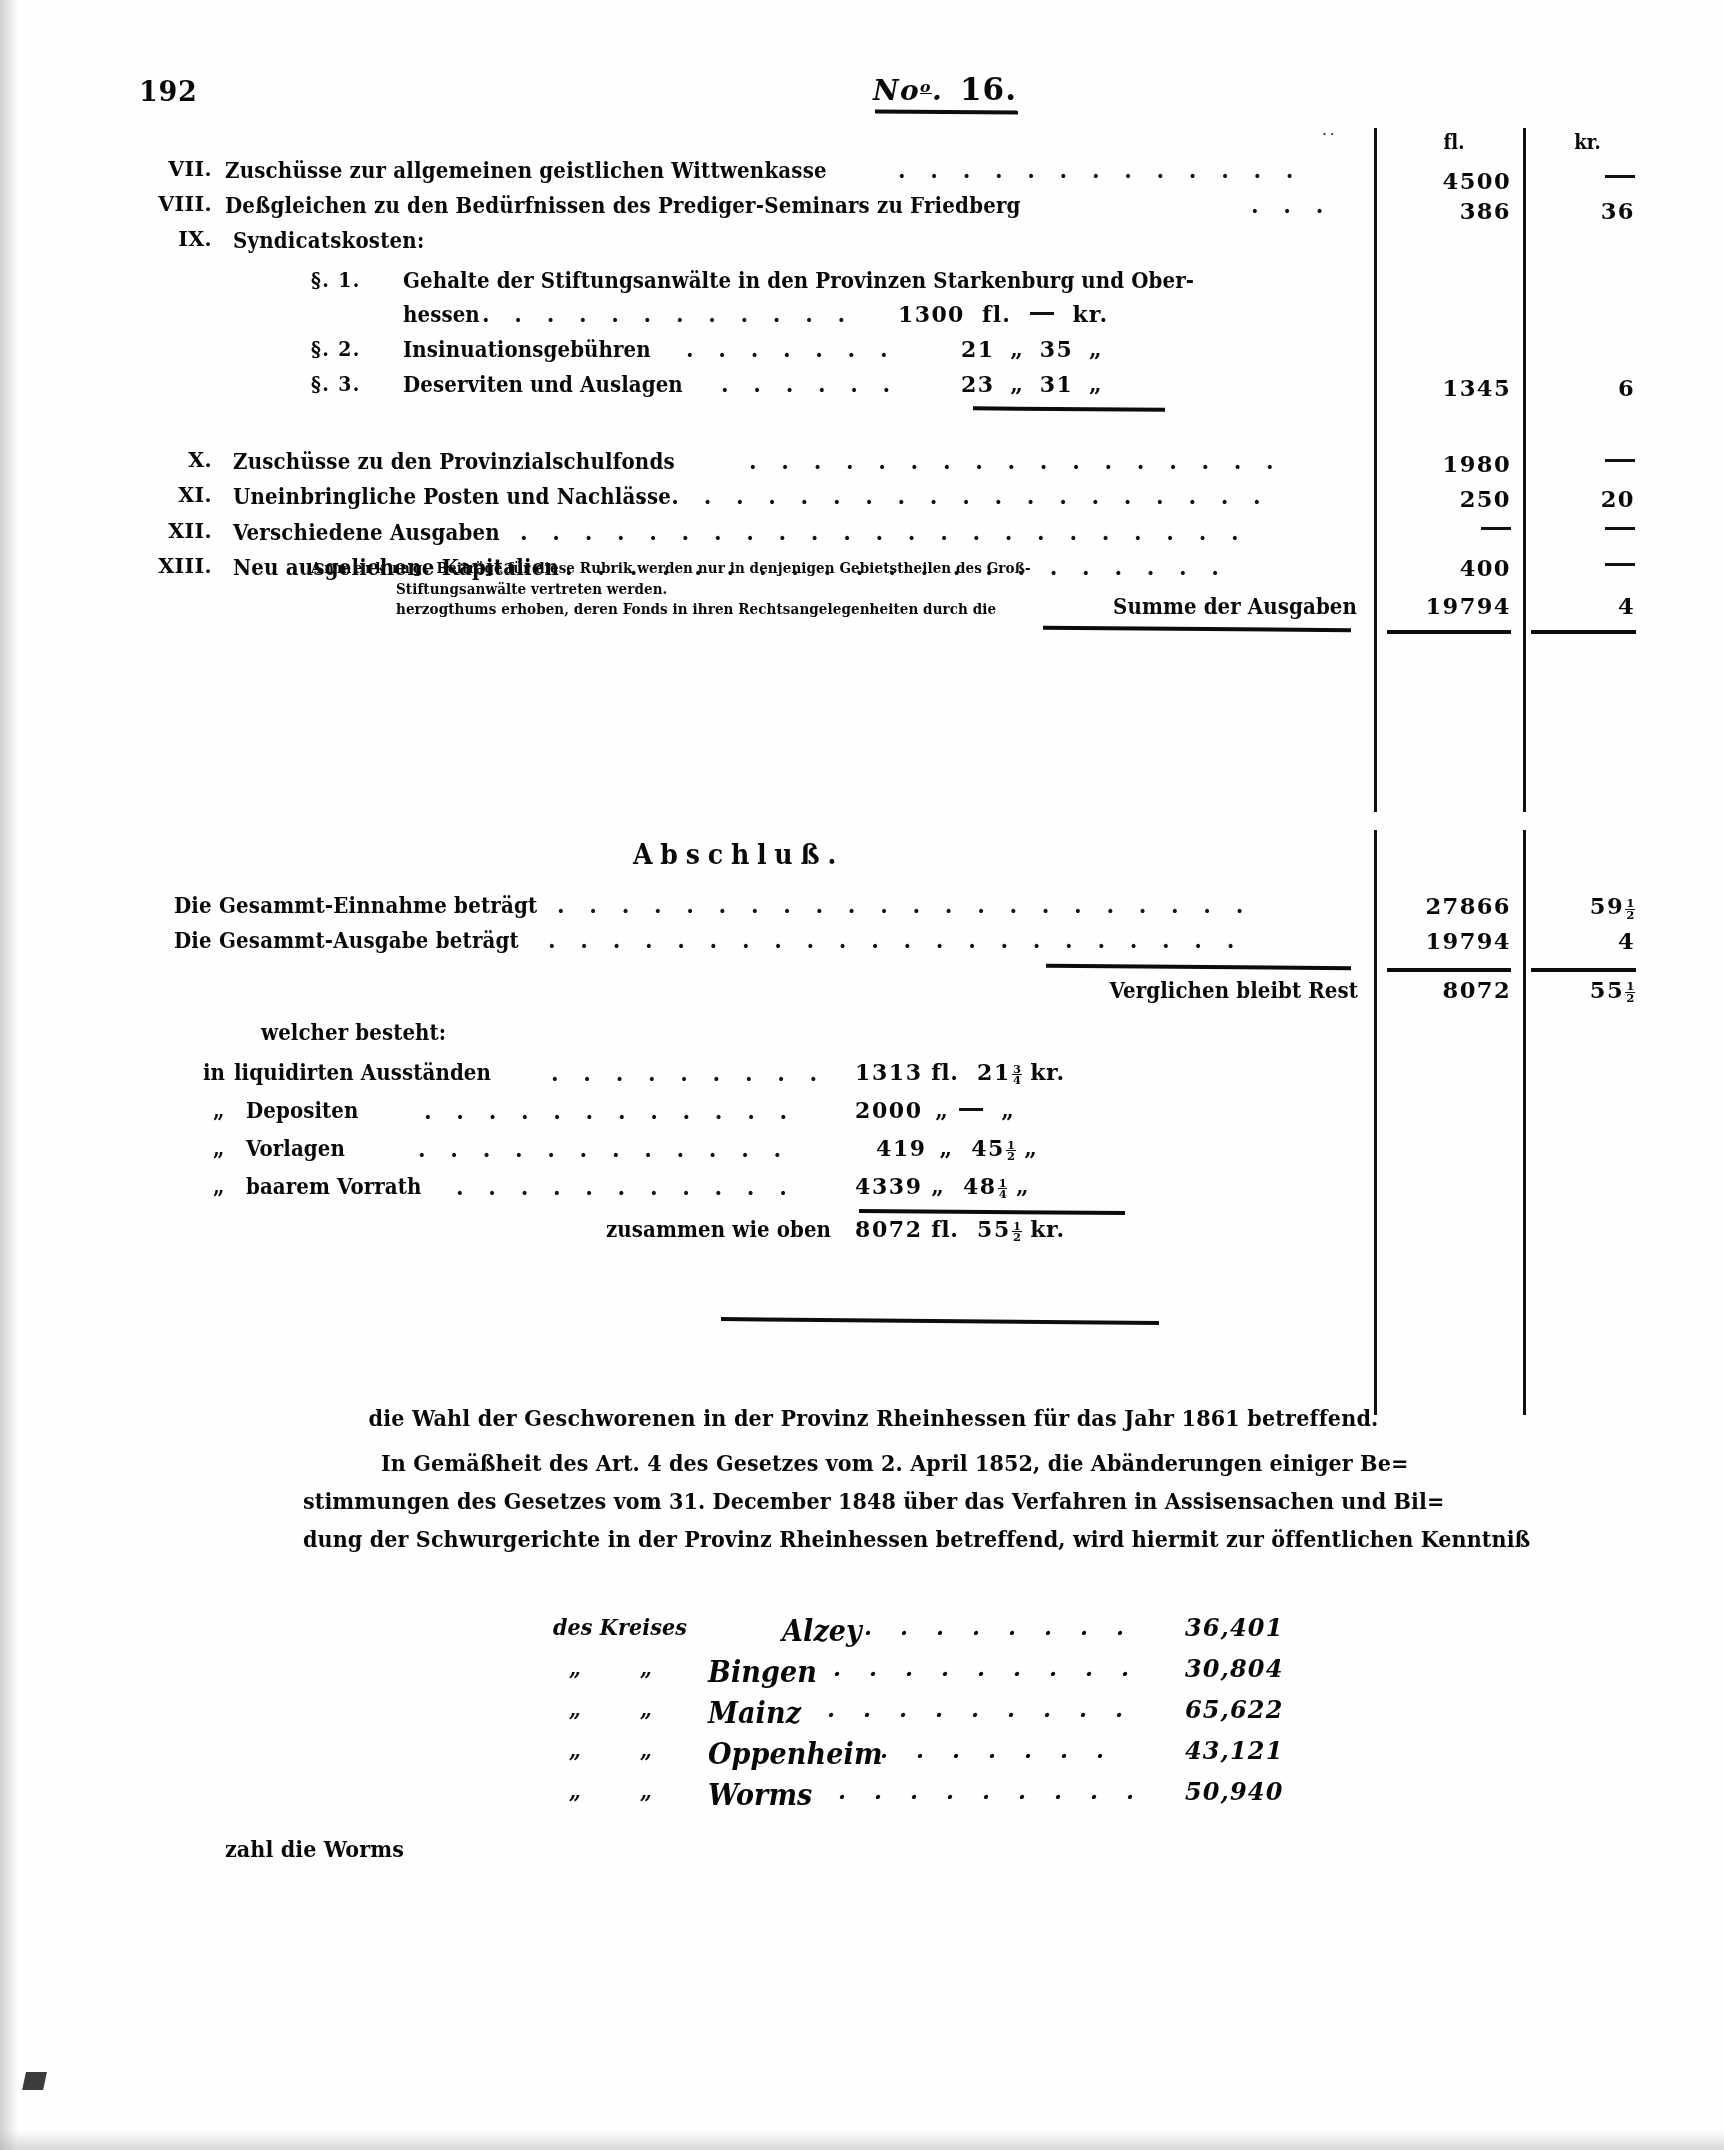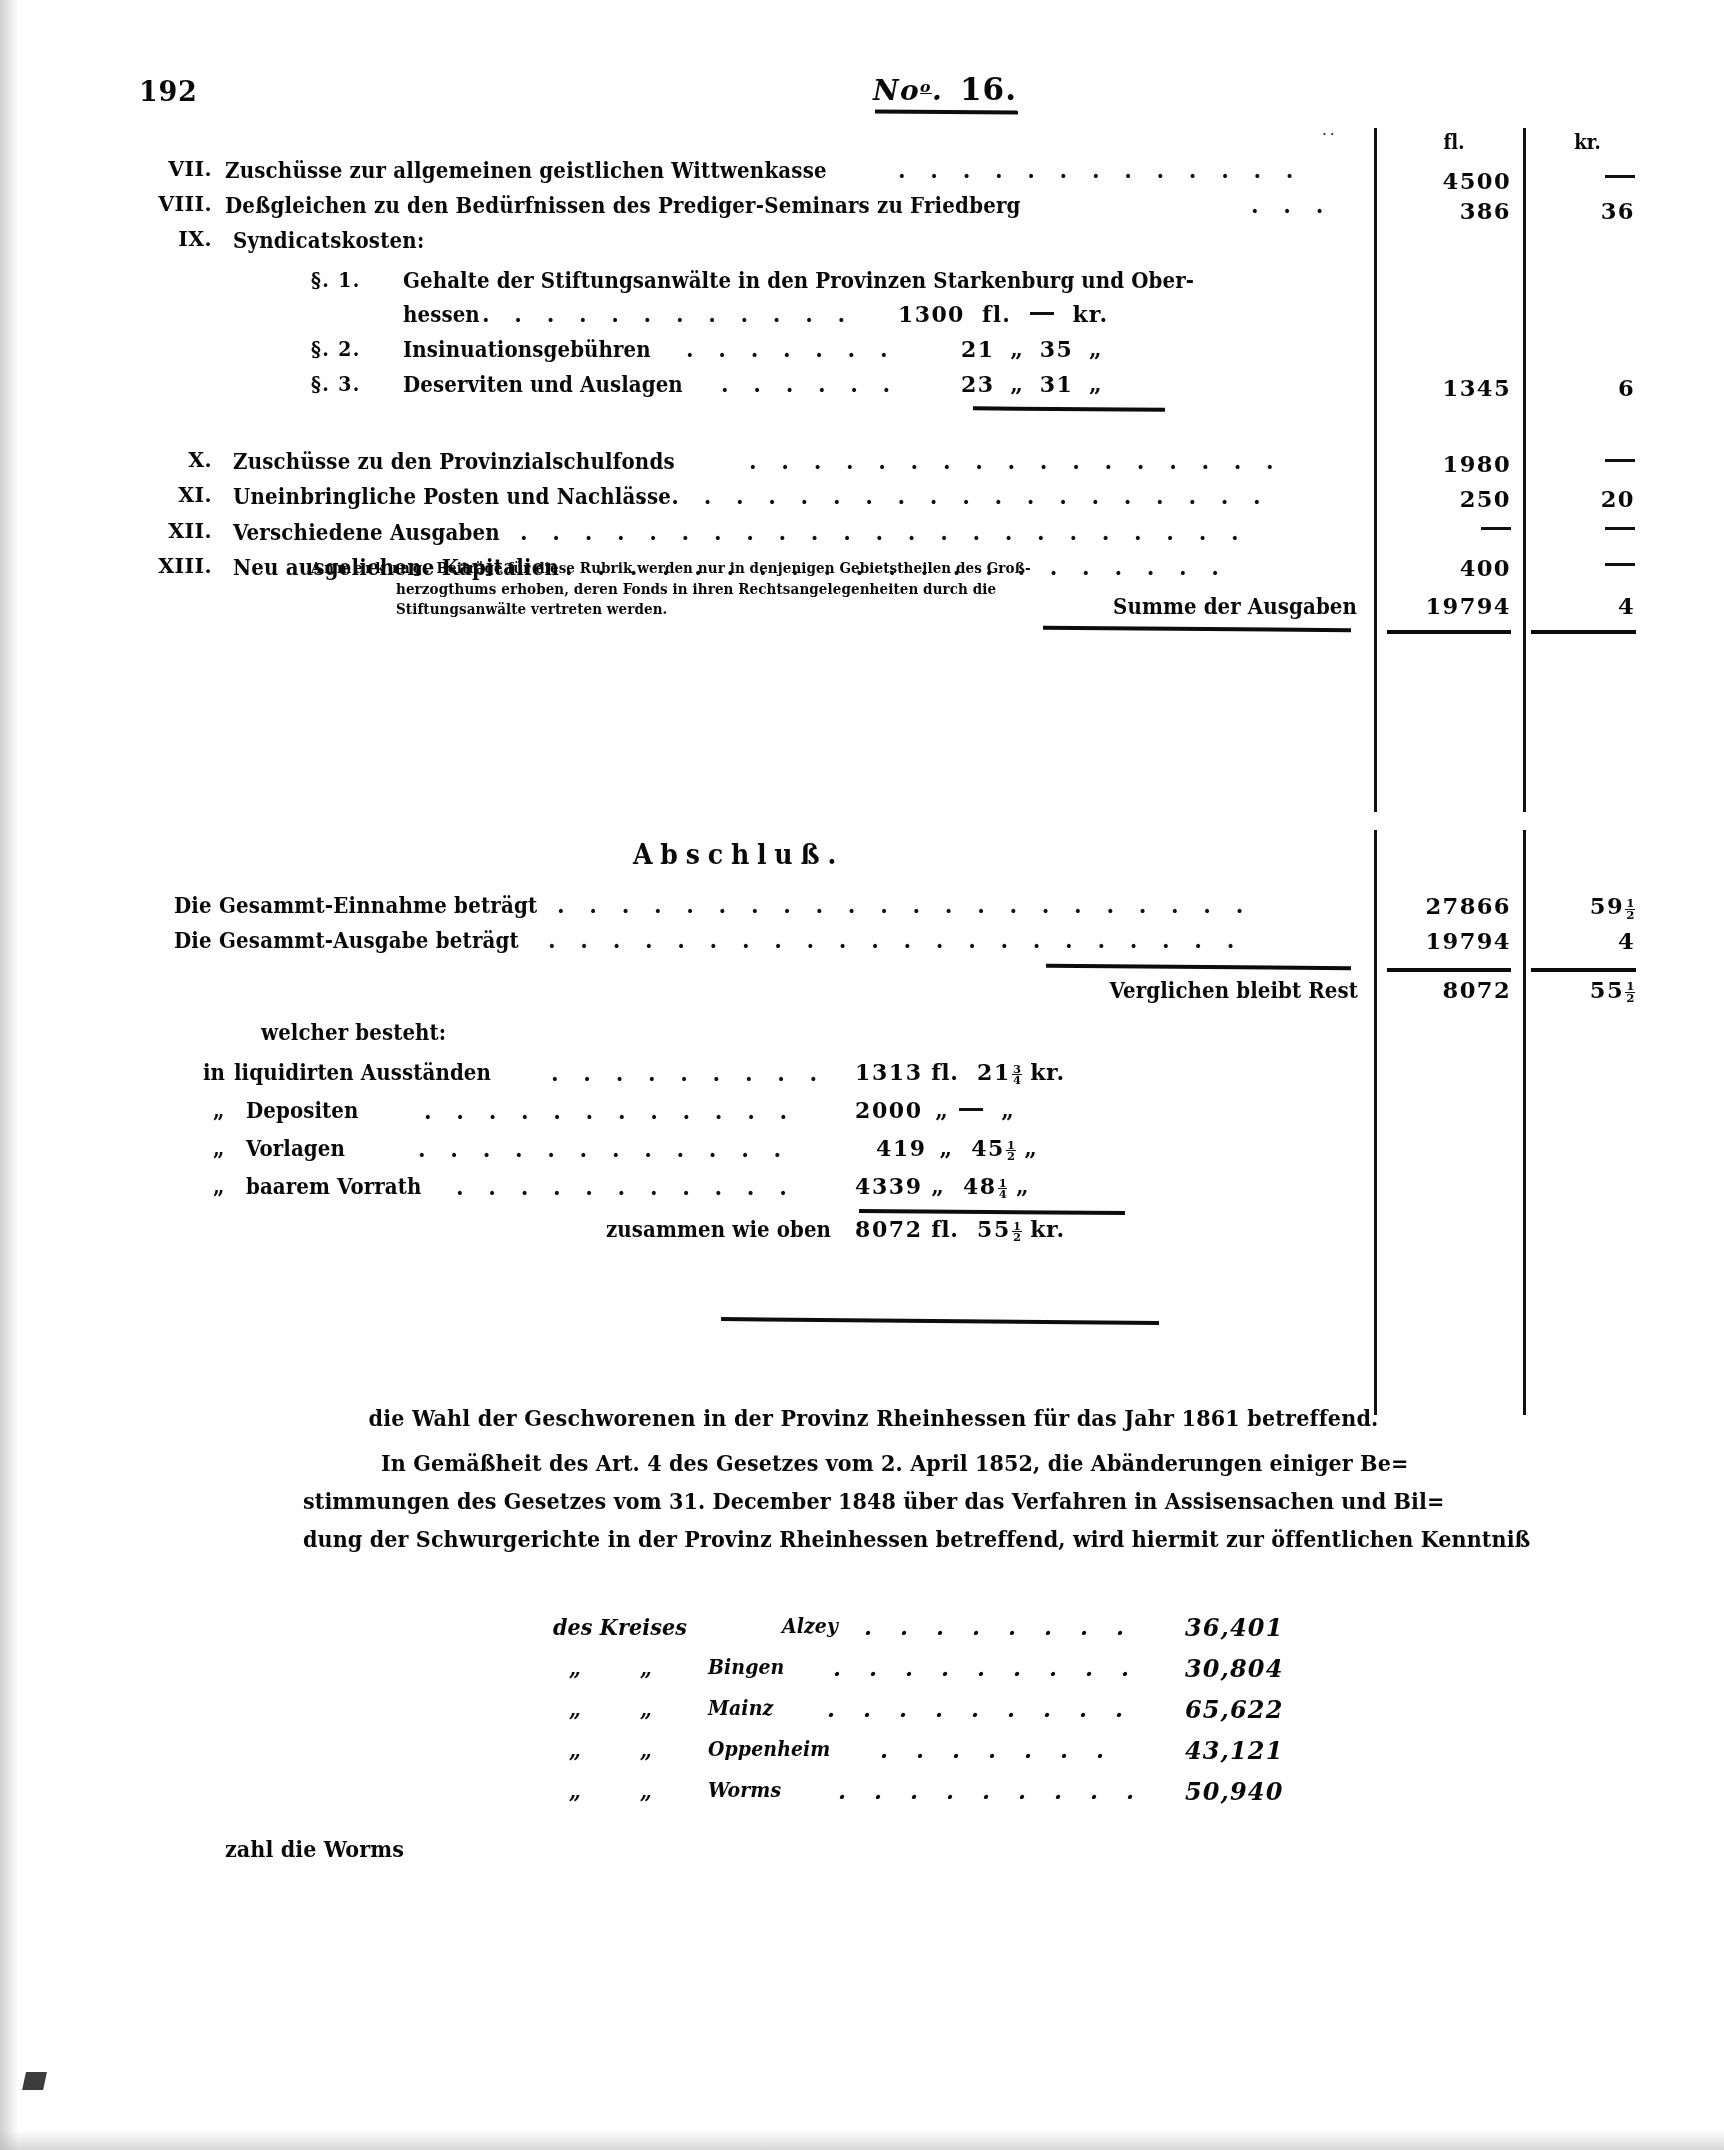--- a/index.html
+++ b/index.html
@@ -339,21 +339,21 @@
     position: absolute;
     font-size: 23px;
     font-weight: 700;
     white-space: nowrap;
   }
   .kreis-dd1 { position: absolute; left: 569px; font-size: 23px; font-weight: 700; }
   .kreis-dd2 { position: absolute; left: 640px; font-size: 23px; font-weight: 700; }
   .kreis-name {
     position: absolute;
     left: 708px;
-    font-size: 21px;
+    font-size: 30px;
     font-weight: 700;
     white-space: nowrap;
   }
   .kreis-lead {
     position: absolute;
     font-size: 23px;
     font-weight: 700;
     letter-spacing: 10px;
     overflow: hidden;
     white-space: nowrap;
@@ -470,22 +470,22 @@
         <span class="q">„</span>
       </div>
       <div class="fl-val num" style="top:4.2px">1345</div>
       <div class="kr-val num" style="top:4.2px">6</div>
     </div>
 
     <div class="sumrule" style="left:846px; top:283px; width:192px; transform:rotate(.4deg)"></div>
 
     <div id="anmerkung" class="fr">
       <span class="lead">Anmerkung.</span><span>Beiträge für diese Rubrik werden nur in denjenigen Gebietstheilen des Groß-</span>
+      <span class="ind">Stiftungsanwälte vertreten werden.</span>
       <span class="ind">herzogthums erhoben, deren Fonds in ihren Rechtsangelegenheiten durch die</span>
-      <span class="ind">Stiftungsanwälte vertreten werden.</span>
     </div>
 
     <div class="lrow" style="top:324px">
       <div class="roman" style="left:0">X.</div>
       <div class="ltext fr" style="left:106px">Zuschüsse zu den Provinzialschulfonds</div>
       <div class="leader" style="left:622px; width:602px">. . . . . . . . . . . . . . . . .</div>
       <div class="fl-val num" style="top:2.8px">1980</div>
       <div class="kr-val num" style="top:0px"><span class="dash"></span></div>
     </div>
 

